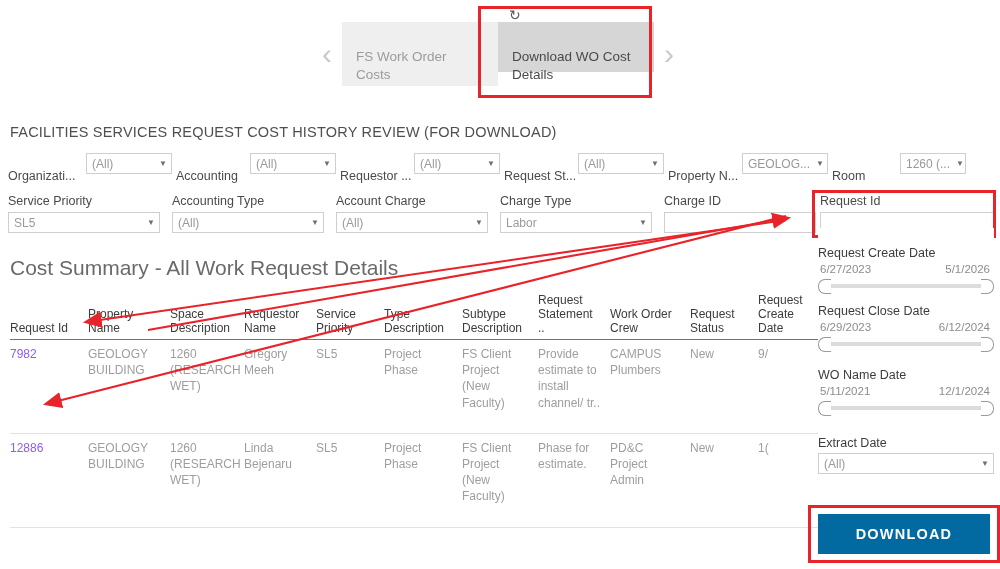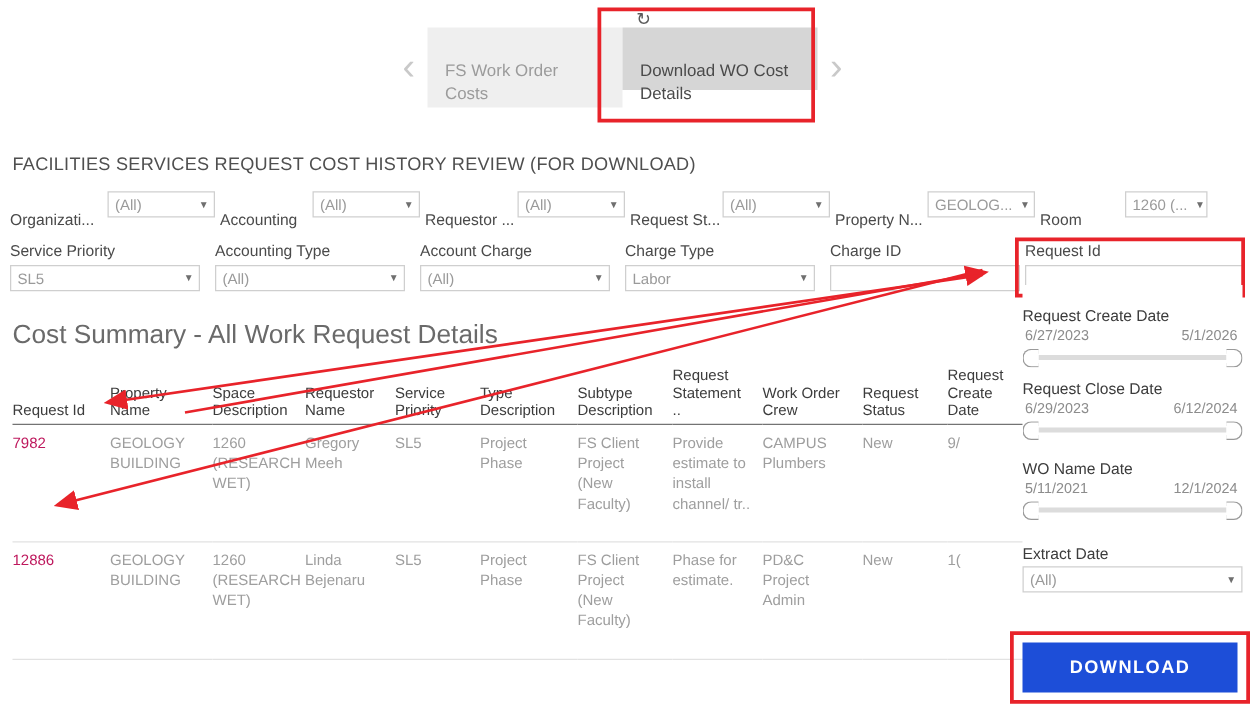--- a/index.html
+++ b/index.html
@@ -83,21 +83,21 @@
   .tbl th {
     font-size: 12px; font-weight: 400; color: #3c3c3c;
     text-align: left; vertical-align: bottom;
     padding: 0 8px 4px 0; border-bottom: 1px solid #737373;
   }
   .tbl td {
     font-size: 12px; color: #9e9e9e; vertical-align: top;
     padding: 6px 8px 22px 0; border-bottom: 1px solid #e2e2e2;
     line-height: 1.35;
   }
-  .tbl td.idcell { color: #be185d; }
+  .tbl td.idcell { color: #8b5cf6; }
   .tbl td.last, .tbl th.last { overflow: hidden; }
 
   
   .sidebar { position: absolute; left: 818px; top: 228px; width: 176px; background:#fff; }
   .sb-clip {
     position: absolute; left: 820px; top: 232px; width: 86px; height: 9px;
     overflow: hidden; color: #8a8a8a; font-size: 12px; line-height: 9px;
   }
   .sb-group { margin-bottom: 10px; }
   .sb-title { font-size: 12.5px; color: #3c3c3c; margin-bottom: 3px; white-space: nowrap; }
@@ -114,21 +114,21 @@
     height: 21px; border: 1px solid #cfcfcf; background: #fff;
     display: flex; align-items: center; justify-content: space-between;
     padding: 0 4px 0 5px; font-size: 12px; color: #9a9a9a;
   }
   .sb-sel .caret { color: #6f6f6f; font-size: 8px; }
 
   .dl-wrap { position: absolute; left: 808px; top: 505px; width: 192px; height: 58px; }
   .dl-highlight { position: absolute; inset: 0; border: 3px solid #e8232a; pointer-events: none; }
   .dl-btn {
     position: absolute; left: 10px; top: 9px; width: 172px; height: 40px;
-    background: #1d4ed8; color: #ffffff; border: none;
+    background: #0369a1; color: #ffffff; border: none;
     font-family: "Liberation Sans", sans-serif;
     font-size: 14.5px; font-weight: bold; letter-spacing: 1.2px;
     cursor: pointer;
   }
 
   
   .annot { position: absolute; left: 0; top: 0; width: 1000px; height: 569px; pointer-events: none; }
 </style>
 </head>
 <body>

